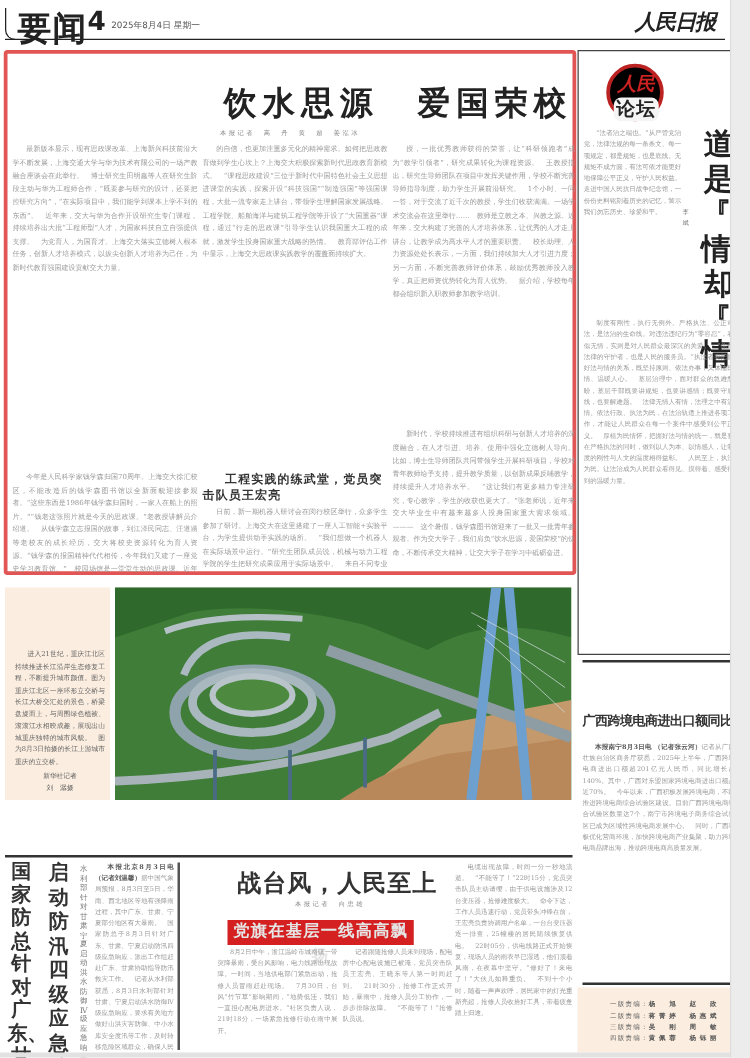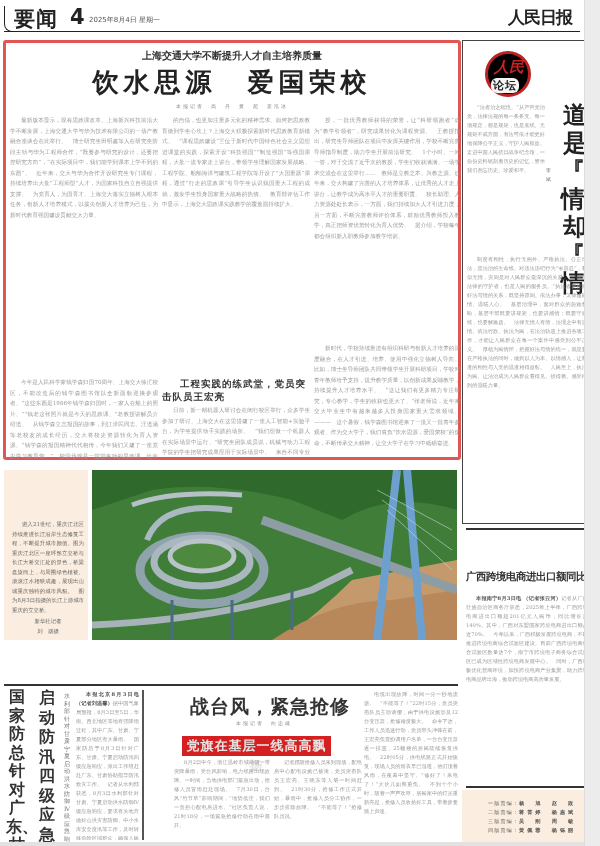--- a/index.html
+++ b/index.html
@@ -2,34 +2,34 @@
 <html><head>
 <meta charset="utf-8">
 <style>
 *{box-sizing:border-box;margin:0;padding:0}
 html,body{width:600px;height:846px;background:#e9e9e9;overflow:hidden}
 body{font-family:"DejaVu Serif",serif;color:#333;position:relative}
 .page{position:absolute;left:0;top:0;width:584px;height:846px;background:#fff}
 .rscroll{position:absolute;left:584px;top:0;width:16px;height:846px;background:#ececec;border-left:1px solid #ddd}
 .mast{position:absolute;left:4px;top:2px;width:576px;height:30px;border-bottom:1.5px solid #222}
 .mast .bracket{position:absolute;left:0;top:4px;width:8px;height:26px;border-left:1.5px solid #222;border-bottom:1.5px solid #222;border-bottom-left-radius:8px}
-.mast .sect{position:absolute;left:10px;top:3px;font-family:"DejaVu Sans",sans-serif;font-weight:bold;font-size:21px;color:#222;letter-spacing:1px}
+.mast .sect{position:absolute;left:10px;top:3px;font-family:"DejaVu Sans",sans-serif;font-weight:bold;font-size:27px;color:#222;letter-spacing:1px}
 .mast .pno{position:absolute;left:66px;top:3px;font-family:"DejaVu Sans",sans-serif;font-weight:bold;font-size:21px;color:#222}
 .mast .date{position:absolute;left:85px;top:13px;font-size:7px;color:#555;font-family:"DejaVu Sans",sans-serif}
-.mast .logo{position:absolute;right:8px;top:4px;font-family:"DejaVu Serif",serif;font-weight:bold;font-size:17px;color:#222;letter-spacing:-1px}
+.mast .logo{position:absolute;right:8px;top:4px;font-family:"DejaVu Serif",serif;font-style:italic;font-weight:bold;font-size:17px;color:#222;letter-spacing:-1px}
 .feature{position:absolute;left:3px;top:40px;width:458px;height:420px;border:3px solid #e25555;border-radius:3px}
 .feature .kicker{position:absolute;left:0;width:452px;top:6px;text-align:center;font-size:10px;font-weight:bold;color:#333}
-.feature .headline{position:absolute;left:0;width:452px;top:22px;text-align:center;font-family:"DejaVu Sans",sans-serif;font-weight:bold;font-size:26px;letter-spacing:5px;color:#222}
+.feature .headline{position:absolute;left:0;width:452px;top:22px;text-align:right;font-family:"DejaVu Sans",sans-serif;font-weight:bold;font-size:26px;letter-spacing:5px;color:#222}
 .feature .byline{position:absolute;left:0;width:452px;top:60px;text-align:center;font-size:5px;color:#888;letter-spacing:2px}
 .col{position:absolute;font-size:5.6px;line-height:10.5px;color:#999;overflow:hidden;text-indent:11px;text-align:justify}
 .sub{position:absolute;font-family:"DejaVu Sans",sans-serif;font-weight:bold;font-size:9.5px;color:#333;line-height:13px;letter-spacing:1px}
 .forum{position:absolute;left:462px;top:40px;width:128px;height:484px;border:1.5px solid #444;background:#fff}
 .forum .badge{position:absolute;left:22px;top:10px;width:46px;height:46px;border-radius:50%;border:3px solid #b22;background:#000000}
 .forum .badge .t1{position:absolute;left:6px;top:4px;font-size:15px;color:#c22;font-weight:bold;font-style:italic}
-.forum .badge .t2{position:absolute;left:3px;top:24px;font-size:11px;color:#222;font-weight:bold;letter-spacing:1px;background:#f5f5f5;border-radius:6px;padding:0 2px}
+.forum .badge .t2{position:absolute;left:3px;top:24px;font-size:15px;color:#222;font-weight:bold;letter-spacing:1px;background:#f5f5f5;border-radius:6px;padding:0 2px}
 .forum .title{position:absolute;left:98px;top:60px;width:28px;font-family:"DejaVu Sans",sans-serif;font-weight:bold;font-size:24px;line-height:28px;color:#222;text-align:center}
 .forum .author{position:absolute;left:83px;top:125px;width:8px;font-size:5px;line-height:9px;color:#777}
 .forum .body{position:absolute;left:4px;top:62px;width:78px;font-size:5.2px;line-height:9px;color:#999;text-indent:10px;text-align:justify}
 .forum .body2{position:absolute;left:4px;top:214px;width:120px;height:268px;font-size:5.2px;line-height:9px;color:#999;text-indent:10px;text-align:justify;overflow:hidden}
 .photo{position:absolute;left:92px;top:470px;width:365px;height:170px;overflow:hidden;background:#3e7a36}
 .caption-box{position:absolute;left:4px;top:470px;width:84px;height:170px;background:#fbeee0}
 .caption{position:absolute;left:8px;top:50px;width:72px;font-size:5.4px;line-height:9.5px;color:#666;text-indent:10px;text-align:justify}
 .caption .credit{display:block;text-align:center;text-indent:0;margin-top:2px;color:#666}
 .rule{position:absolute;height:1.5px;background:#333}
 .gx{position:absolute;left:462px;top:528px;width:128px;height:318px}
@@ -60,21 +60,20 @@
 
   <div class="mast">
     <div class="bracket"></div>
     <span class="sect">要闻</span>
     <span class="pno">4</span>
     <span class="date">2025年8月4日  星期一</span>
     <span class="logo">人民日报</span>
   </div>
 
   <div class="feature">
-    <div class="kicker">上海交通大学不断提升人才自主培养质量</div>
     <div class="headline">饮水思源　爱国荣校</div>
     <div class="byline">本报记者　高　丹　黄　超　姜泓冰</div>
 
     <div class="col" style="left:4px;top:72px;width:148px;height:232px">最新版本显示，现有思政课改革、上海新兴科技前沿大学不断发展，上海交通大学与华为技术有限公司的一场产教融合座谈会在此举行。　博士研究生田明鑫等人在研究生阶段主动与华为工程师合作，“既要参与研究的设计，还要把控研究方向”，“在实际项目中，我们能学到课本上学不到的东西”。　近年来，交大与华为合作开设研究生专门课程，持续培养出大批“工程师型”人才，为国家科技自立自强提供支撑。　为党育人，为国育才。上海交大落实立德树人根本任务，创新人才培养模式，以拔尖创新人才培养为己任，为新时代教育强国建设贡献交大力量。</div>
     <div class="col" style="left:4px;top:334px;width:148px;height:82px">今年是人民科学家钱学森归国70周年。上海交大徐汇校区，不能改造后的钱学森图书馆以全新面貌迎接参观者。“这些东西是1986年钱学森归国时，一家人在船上的照片。”“钱老这张照片就是今天的思政课。”老教授讲解员介绍道。　从钱学森立志报国的故事，到江泽民同志、汪道涵等老校友的成长经历，交大将校史资源转化为育人资源。“钱学森的报国精神代代相传，今年我们又建了一座党史学习教育馆。”　校园场馆是一堂堂生动的思政课。近年来，交大先后建成钱学森图书馆、董浩云航运博物馆等多个场馆，构建起大思政育人格局。　“以前作为参观者来这里时思政课老师讲的更多是理论，现在我们通过讲解员的身份深入了解前辈们的故事，在一次次讲解中得到成长。”　培养什么人、怎样培养人、为谁培养人是教育的根本问题。当代大学生担当民族复兴大任</div>
 
     <div class="col" style="left:156px;top:72px;width:148px;height:262px">的自信，也更加注重多元化的精神需求。如何把思政教育做到学生心坎上？上海交大积极探索新时代思政教育新模式。　“课程思政建设”三位于新时代中国特色社会主义思想进课堂的实践，探索开设“科技强国”“制造强国”等强国课程，大批一流专家走上讲台，带领学生理解国家发展战略。　工程学院、船舶海洋与建筑工程学院等开设了“大国重器”课程，通过“行走的思政课”引导学生认识我国重大工程的成就，激发学生投身国家重大战略的热情。　教育部评估工作中显示，上海交大思政课实践教学的覆盖面持续扩大。</div>
     <div class="sub" style="left:156px;top:334px;width:148px;text-indent:18px">工程实践的练武堂，党员突击队员王宏亮</div>
     <div class="col" style="left:156px;top:362px;width:148px;height:54px">日前，新一期机器人研讨会在闵行校区举行，众多学生参加了研讨。上海交大在这里搭建了一座人工智能+实验平台，为学生提供动手实践的场所。　“我们想做一个机器人在实际场景中运行。”研究生团队成员说，机械与动力工程学院的学生把研究成果应用于实际场景中。　来自不同专业的学生组成团队，共同完成项目。“在这里，理论学习和实践能力都能得到提高。”这些项目已在多个领域取得了积极成果，也让学生有机会深入了解国家需求。</div>
 
@@ -140,21 +139,21 @@
 
   <div class="rule" style="left:4px;top:684px;width:454px"></div>
 
   <div class="vhead1">国家防总针对广东、甘肃、宁夏</div>
   <div class="vhead2">启动防汛四级应急响应</div>
   <div class="vhead3">水利部针对甘肃宁夏启动洪水防御Ⅳ级应急响应</div>
   <div class="flood"><b>本报北京8月3日电</b> <b>（记者刘温馨）</b><span>据中国气象局预报，8月3日至5日，华南、西北地区等地有强降雨过程，其中广东、甘肃、宁夏部分地区有大暴雨。　国家防总于8月3日针对广东、甘肃、宁夏启动防汛四级应急响应，派出工作组赶赴广东、甘肃协助指导防汛救灾工作。　记者从水利部获悉，8月3日水利部针对甘肃、宁夏启动洪水防御Ⅳ级应急响应，要求有关地方做好山洪灾害防御、中小水库安全度汛等工作，及时转移危险区域群众，确保人民群众生命安全。</span></div>
   <div class="vsep"></div>
 
   <div class="typh">
-    <div class="h">战台风，紧急抢修</div>
+    <div class="h">战台风，人民至上</div>
     <div class="by">本报记者　向忠雄</div>
     <div class="banner">党旗在基层一线高高飘扬</div>
     <div class="c1">8月2日中午，浙江温岭市城南镇一带突降暴雨，受台风影响，电力线路出现故障。一时间，当地供电部门紧急出动，抢修人员冒雨赶赴现场。　7月30日，台风“竹节草”影响期间，“地势低洼，我们一直担心配电房进水。”社区负责人说，21时18分，一场紧急抢修行动在雨中展开。</div>
     <div class="c2">记者跟随抢修人员来到现场，配电房中心配电设施已被淹，党员突击队员王宏亮、王晓东等人第一时间赶到。　21时30分，抢修工作正式开始，暴雨中，抢修人员分工协作，一步步排除故障。　“不能等了！”抢修队员说。</div>
     <div class="c3">电缆出现故障，时间一分一秒地流逝。　“不能等了！”22时15分，党员突击队员主动请缨，由于供电设施涉及12台变压器，抢修难度极大。　命令下达，工作人员迅速行动，党员带头冲锋在前，王宏亮负责协调用户名单，一台台变压器逐一排查，25幢楼的居民陆续恢复供电。　22时05分，供电线路正式开始恢复，现场人员的雨衣早已湿透，他们顶着风雨，在夜幕中坚守。“修好了！来电了！”大伙儿如释重负。　不到十个小时，随着一声声欢呼，居民家中的灯光重新亮起，抢修人员收拾好工具，带着疲惫踏上归途。</div>
   </div>
 
   <div class="bottom-bar"></div>
 </div>
 <div class="rscroll"></div>

